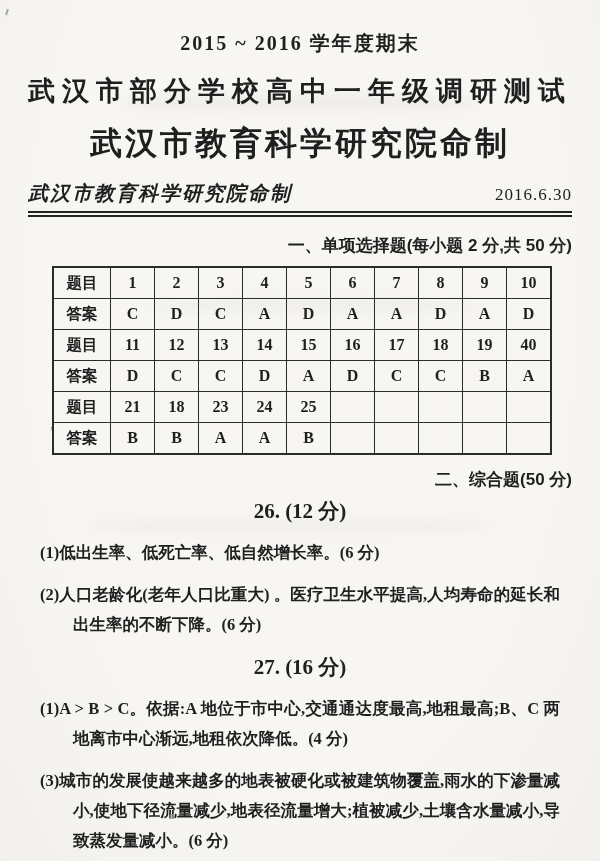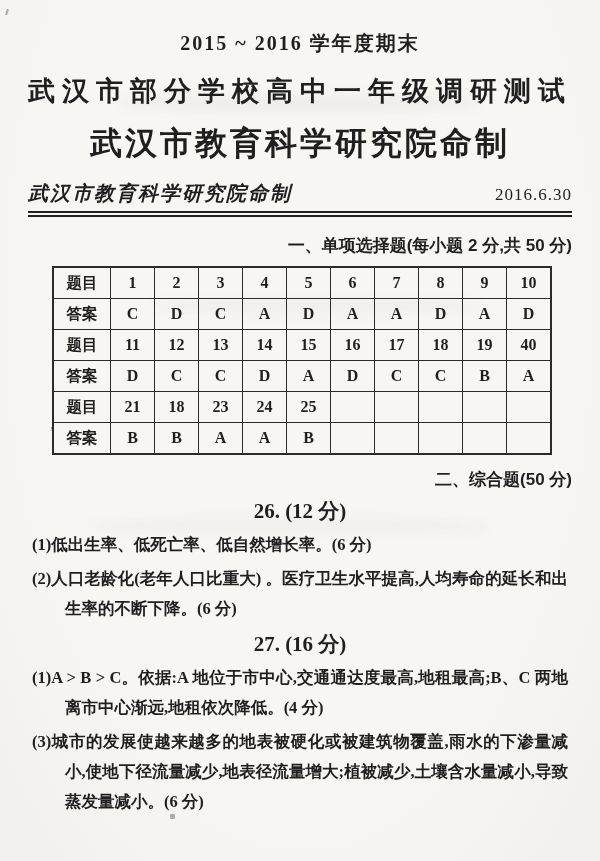--- a/index.html
+++ b/index.html
@@ -73,21 +73,21 @@
     width:56px;
     font-family:"Liberation Sans","DejaVu Sans",sans-serif;
     font-weight:700;font-size:15.5px;
   }
 
   .question-block{margin:0;}
   .question-number{
     font-size:21px;line-height:30px;font-weight:600;margin-top:5px;text-align:center;
   }
   .answer-item{
-    margin:4px;
+    margin:12px;
     font-size:16.5px;line-height:30px;font-weight:600;
     text-align:justify;
     padding-left:33px;text-indent:-33px;
   }
 </style>
 </head>
 <body>
 
 <div class="page">
 

